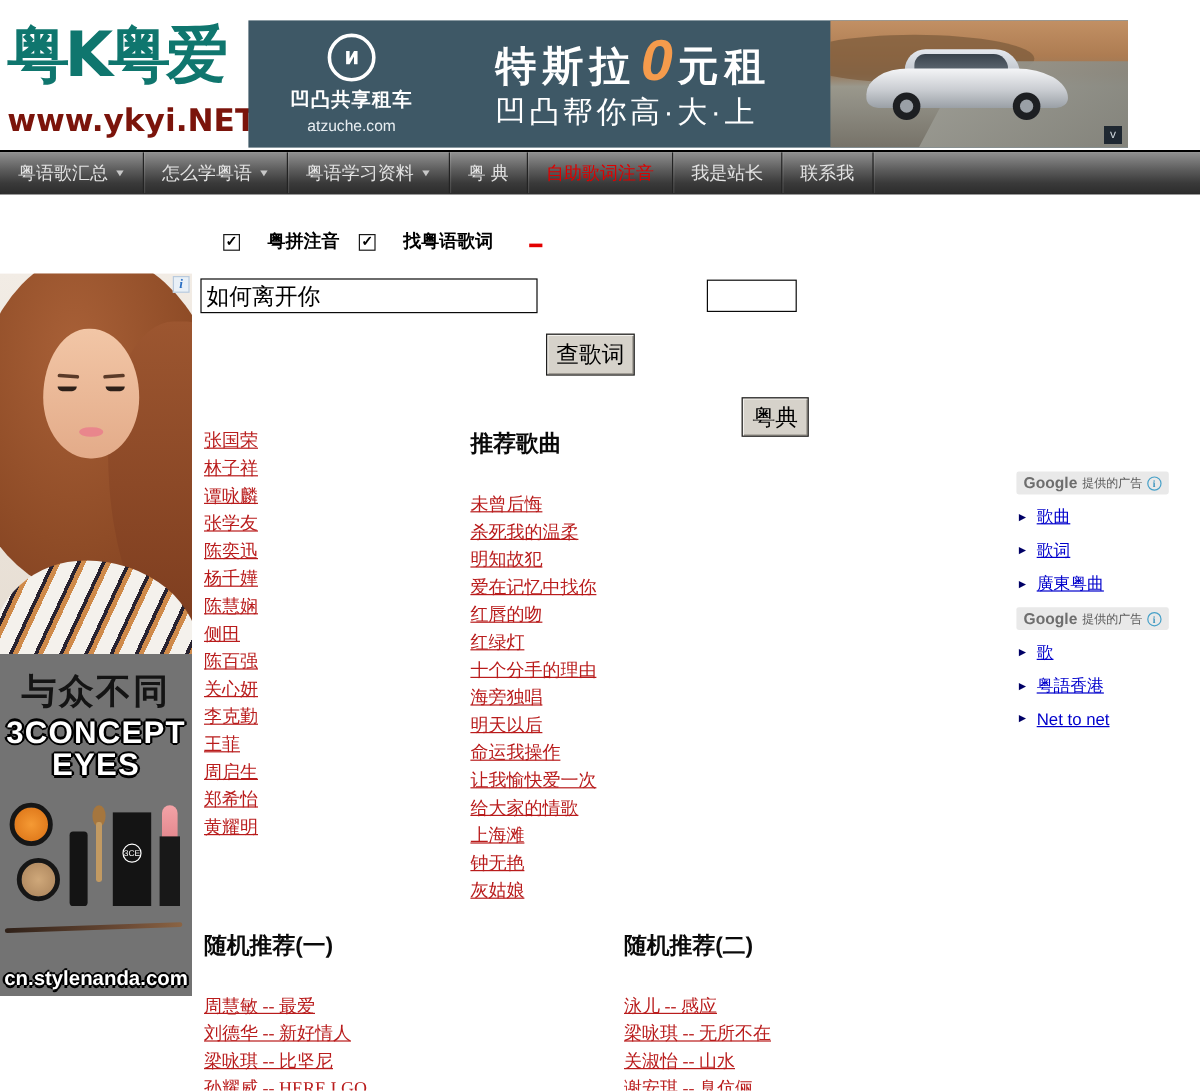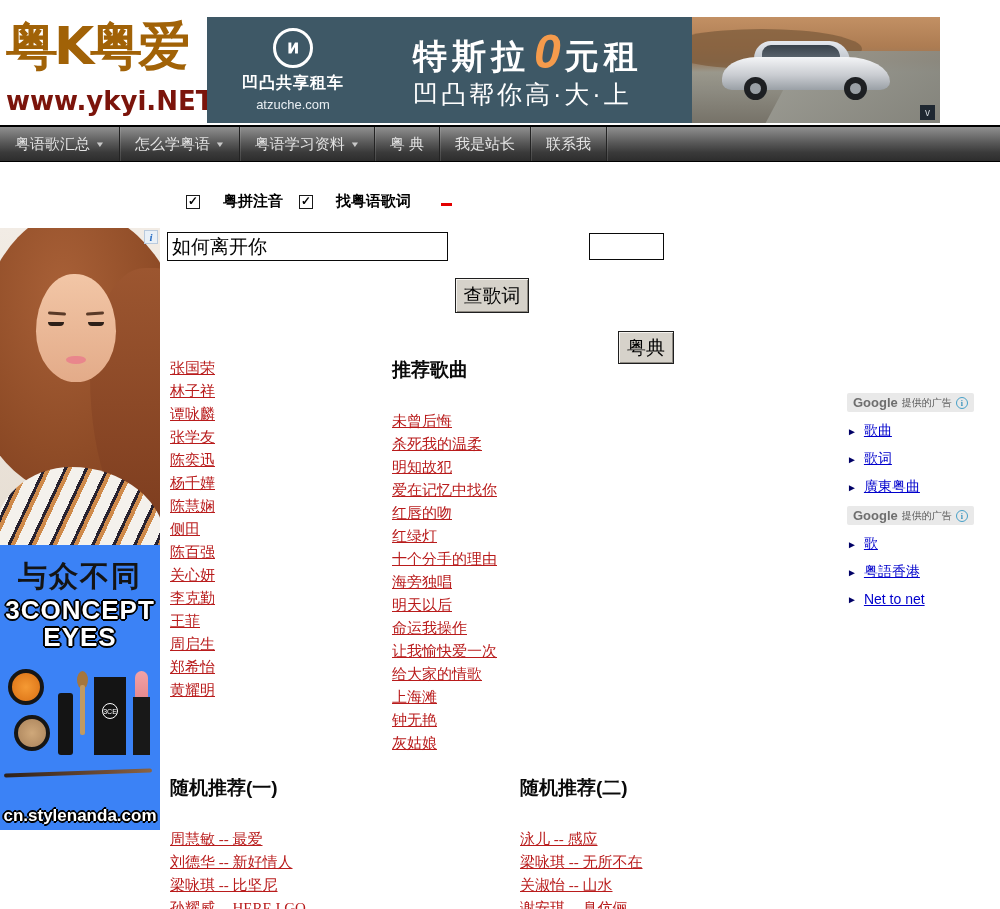--- a/index.html
+++ b/index.html
@@ -2,21 +2,21 @@
 <html><head>
 <meta charset="utf-8">
 <style>
   * { box-sizing: border-box; margin: 0; padding: 0; }
   html,body { background:#fff; }
   body { font-family:"Liberation Sans", sans-serif; }
   #page { position:relative; width:1000px; height:909px; background:#fff; overflow:hidden; margin:0; }
 
   
   #logo { position:absolute; left:6px; top:6px; width:200px; cursor:pointer; }
-  .logo-cn { font-size:52px; font-weight:bold; color:#a16207; letter-spacing:-4px; line-height:80px; font-family:"DejaVu Sans",sans-serif; }
+  .logo-cn { font-size:52px; font-weight:bold; color:#0f766e; letter-spacing:-4px; line-height:80px; font-family:"DejaVu Sans",sans-serif; }
   .logo-url { font-size:26px; font-weight:bold; color:#7b140b; letter-spacing:0px; line-height:26px; margin-top:2px; font-family:"DejaVu Sans",sans-serif; }
 
   #banner { position:absolute; left:207px; top:17px; width:733px; height:106px; background:#3e5866; display:flex; color:#fff; overflow:hidden; cursor:pointer; }
   .brand { width:172px; display:flex; flex-direction:column; align-items:center; justify-content:center; gap:3px; }
   .brand-circle { width:40px; height:40px; border:3px solid #fff; border-radius:50%; display:flex; align-items:center; justify-content:center; margin-bottom:2px; }
   .brand-name { font-size:16px; font-weight:bold; letter-spacing:1px; }
   .brand-url { font-size:13px; color:#e8eef2; }
   .headline { flex:1; display:flex; flex-direction:column; justify-content:center; padding-left:34px; }
   .h-line1 { font-size:34px; font-weight:bold; letter-spacing:5px; line-height:44px; white-space:nowrap; }
   .h-zero { font-size:48px; font-style:italic; font-weight:bold; color:#f59b4c; letter-spacing:0; padding:0 4px; }
@@ -52,21 +52,21 @@
   .brow.l { left:12px; transform:rotate(4deg);} .brow.r { right:12px; transform:rotate(-4deg);}
   .eye { position:absolute; top:48px; width:16px; height:4px; background:#2d2019; border-radius:0 0 8px 8px; }
   .eye.l { left:12px; } .eye.r { right:12px; }
   .lips { position:absolute; left:30px; bottom:18px; width:20px; height:8px; background:#e9868c; border-radius:45% 45% 50% 50%; }
   .shoulders { position:absolute; left:-6px; right:-6px; bottom:-4px; height:82px;
       background:repeating-linear-gradient(115deg,#f4f1ec 0 7px,#28222f 7px 10px,#cf8a4a 10px 14px,#f4f1ec 14px 19px);
       border-radius:45% 55% 0 0 / 85% 95% 0 0; }
   .info-badge { position:absolute; top:2px; right:2px; width:14px; height:14px; background:#e9f0f7; border:1px solid #b9cadd;
       color:#2a6fc4; font:italic bold 11px "Liberation Serif",serif; text-align:center; line-height:12px; cursor:pointer; }
 
-  #cosmetics-ad { position:absolute; left:0; top:545px; width:160px; height:285px; background:#3b82f6; overflow:hidden; text-align:center; cursor:pointer; }
+  #cosmetics-ad { position:absolute; left:0; top:545px; width:160px; height:285px; background:#737373; overflow:hidden; text-align:center; cursor:pointer; }
   .cos-tagline { font-size:29px; font-weight:bold; color:#141414; letter-spacing:2px; margin-top:12px; }
   .cos-brand { font-size:26px; font-weight:bold; color:#fff; line-height:27px; letter-spacing:1px;
       text-shadow:-2px 0 #000, 2px 0 #000, 0 -2px #000, 0 2px #000, -1px -1px #000, 1px 1px #000, -1px 1px #000, 1px -1px #000; }
   .cos-products { position:absolute; left:0; top:108px; width:160px; height:130px; }
   .compact { position:absolute; width:36px; height:36px; border:4px solid #161616; border-radius:50%; }
   .compact.orange { left:8px; top:16px; background:radial-gradient(#f59a34,#d96f14); }
   .compact.tan { left:14px; top:62px; background:radial-gradient(#cfa87a,#a9825a); }
   .mascara { position:absolute; left:58px; top:40px; width:15px; height:62px; background:#141414; border-radius:3px; }
   .wand { position:absolute; left:80px; top:32px; width:5px; height:50px; background:#c29a62; border-radius:2px; }
   .wand-tip { position:absolute; left:77px; top:18px; width:11px; height:18px; background:#a5763e; border-radius:50%; }
@@ -168,20 +168,23 @@
     <div class="nav-item">
         <span>怎么学粤语</span>
         <span class="caret">▼</span>
       </div>
     <div class="nav-item">
         <span>粤语学习资料</span>
         <span class="caret">▼</span>
       </div>
     <div class="nav-item">
         <span>粤 典</span>
+      </div>
+    <div class="nav-item red">
+        <span>自助歌词注音</span>
       </div>
     <div class="nav-item">
         <span>我是站长</span>
       </div>
     <div class="nav-item">
         <span>联系我</span>
       </div>
   </div>
 
   <div id="photo-ad">

